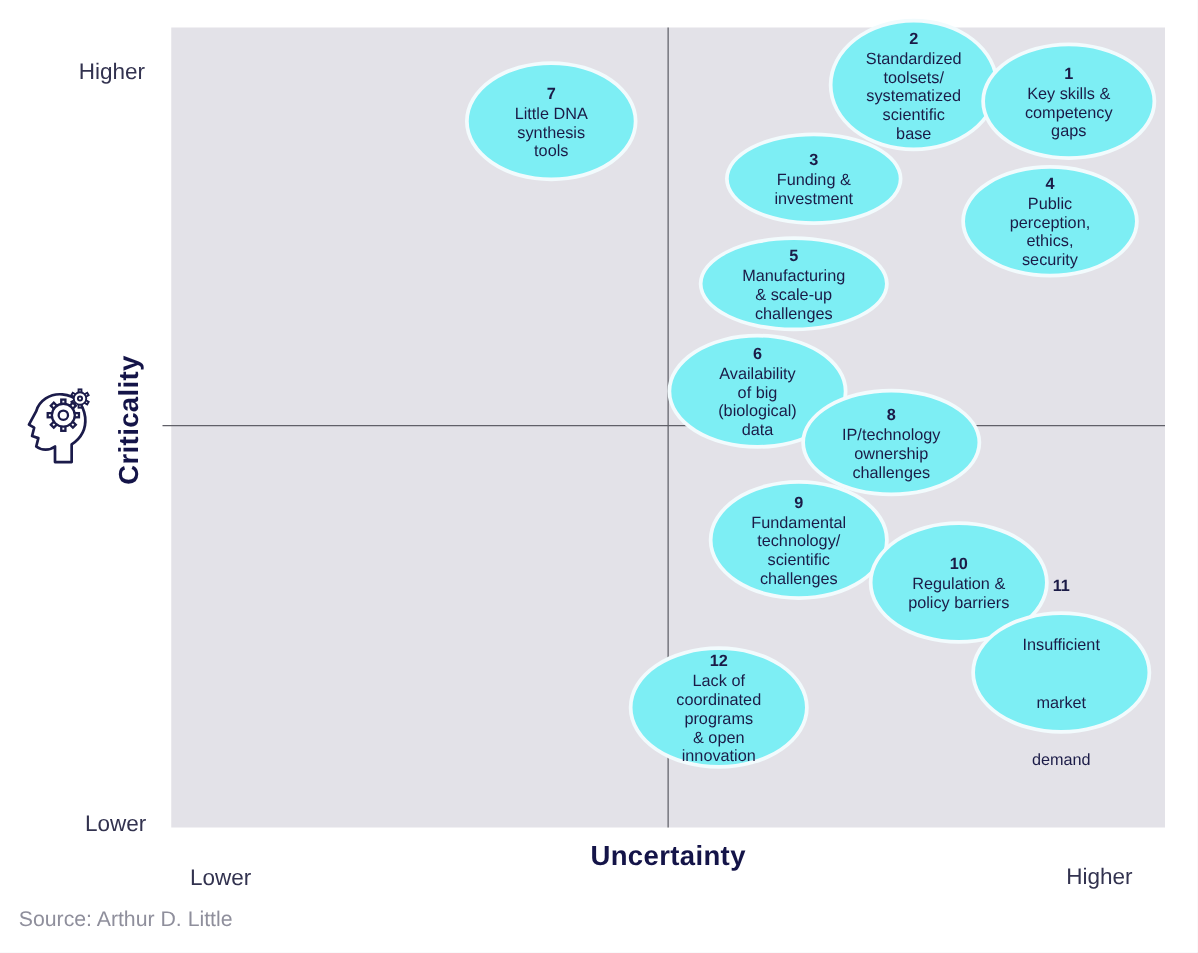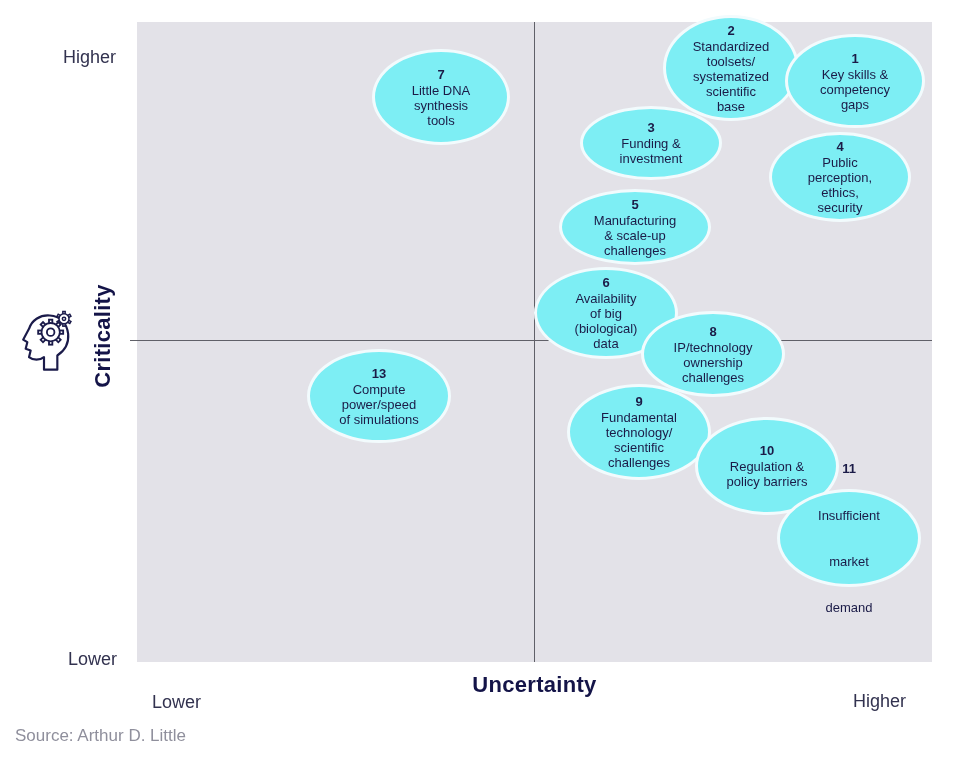--- a/index.html
+++ b/index.html
@@ -152,19 +152,21 @@
       <div class="bubble-num">10</div>
       <div class="bubble-line">Regulation &amp;</div>
       <div class="bubble-line">policy barriers</div>
     </div>
     <div class="bubble" style="left: 849px; top: 538px; width: 144px; height: 98px; z-index: 14; gap: 31px;">
       <div class="bubble-num">11</div>
       <div class="bubble-line">Insufficient</div>
       <div class="bubble-line">market</div>
       <div class="bubble-line">demand</div>
     </div>
-    <div class="bubble" style="left: 379px; top: 396px; width: 144px; height: 94px; z-index: 16;">
-      <div class="bubble-num">13</div>
-      <div class="bubble-line">Compute</div>
-      <div class="bubble-line">power/speed</div>
-      <div class="bubble-line">of simulations</div>
+    <div class="bubble" style="left: 575px; top: 566px; width: 144px; height: 98px; z-index: 15;">
+      <div class="bubble-num">12</div>
+      <div class="bubble-line">Lack of</div>
+      <div class="bubble-line">coordinated</div>
+      <div class="bubble-line">programs</div>
+      <div class="bubble-line">&amp; open</div>
+      <div class="bubble-line">innovation</div>
     </div>
   </div>
 
 </body></html>

